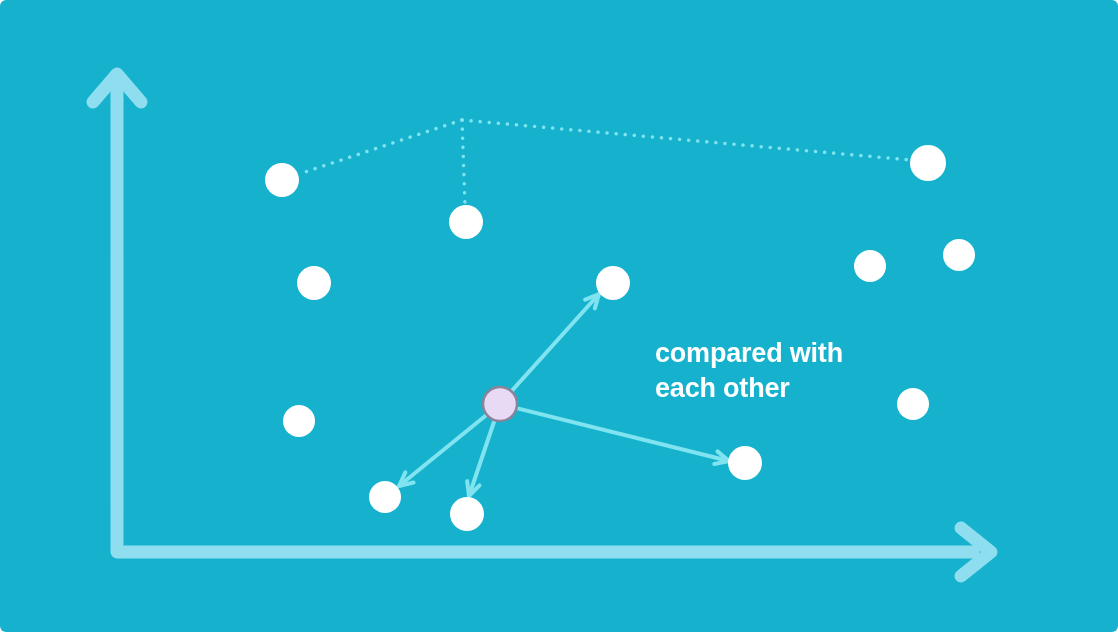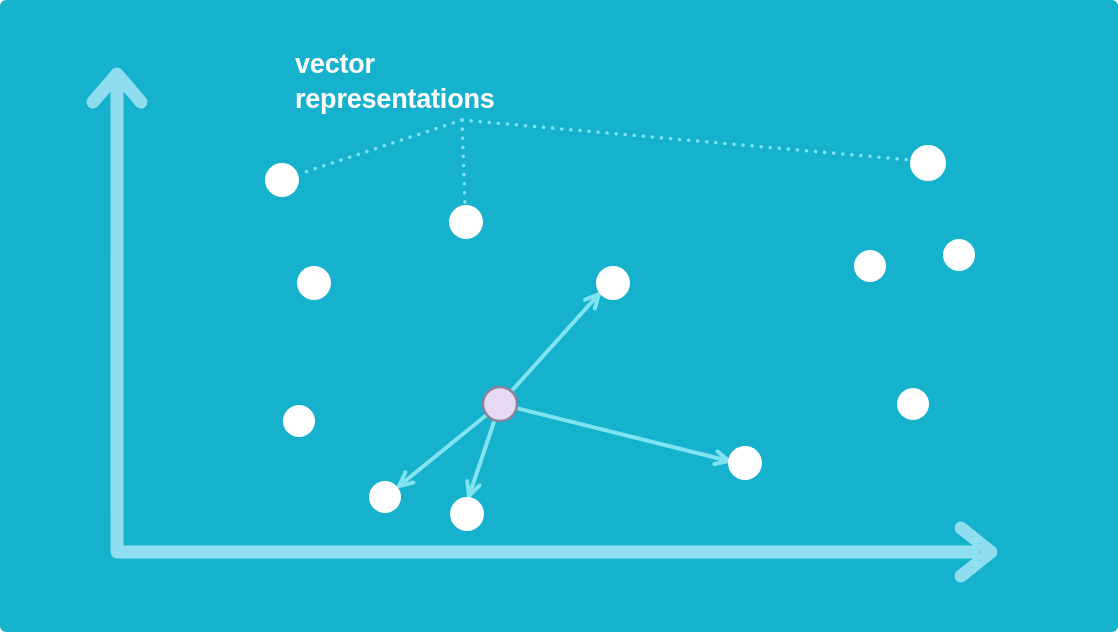--- a/index.html
+++ b/index.html
@@ -83,17 +83,17 @@
         <circle cx="613" cy="283" r="17" fill="#ffffff" stroke="none" stroke-width="0"></circle>
         <circle cx="299" cy="421" r="16" fill="#ffffff" stroke="none" stroke-width="0"></circle>
         <circle cx="913" cy="404" r="16" fill="#ffffff" stroke="none" stroke-width="0"></circle>
         <circle cx="385" cy="497" r="16" fill="#ffffff" stroke="none" stroke-width="0"></circle>
         <circle cx="467" cy="514" r="17" fill="#ffffff" stroke="none" stroke-width="0"></circle>
         <circle cx="745" cy="463" r="17" fill="#ffffff" stroke="none" stroke-width="0"></circle>
         <circle cx="500" cy="404" r="17" fill="#e8d9f5" stroke="#8a8399" stroke-width="2.5"></circle>
       </g>
   </svg>
 
-  <div class="label" id="label-vector">vector
-representations</div>
 
+  <div class="label" id="label-compared">compared with
+each other</div>
 
 </div>
 
 </body></html>

